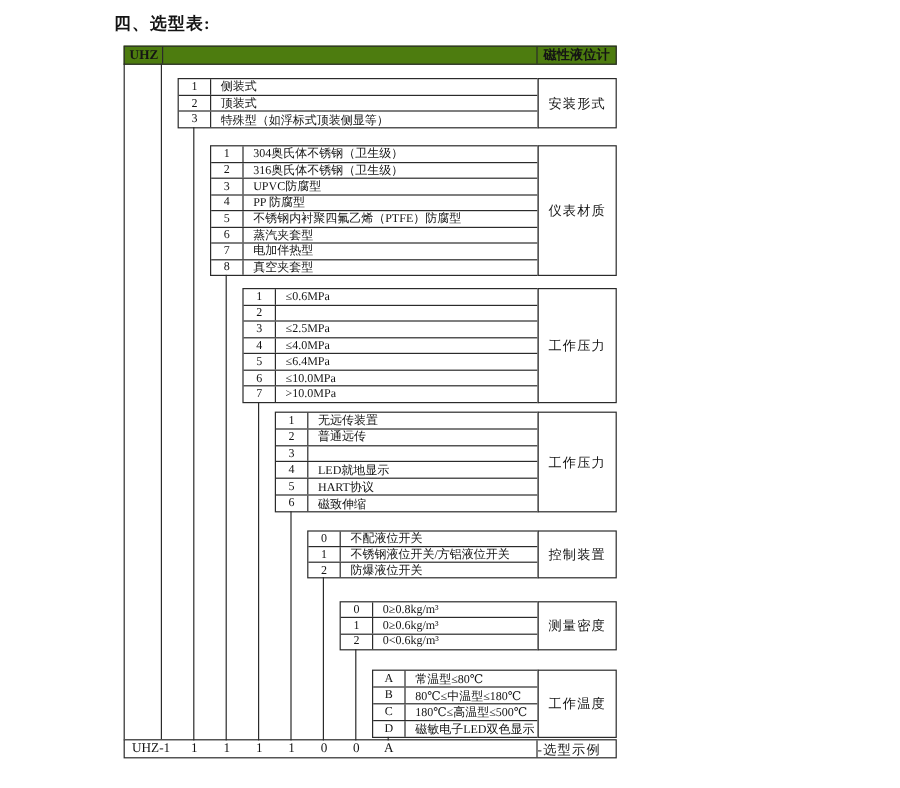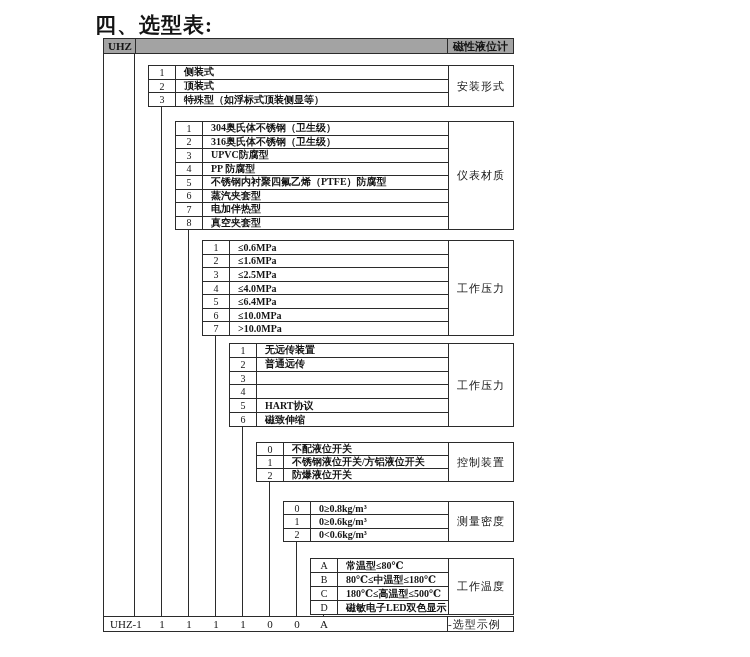--- a/index.html
+++ b/index.html
@@ -6,38 +6,38 @@
   html,body { background:#ffffff; }
   body {
     width:750px; height:657px;
     font-family:"Liberation Serif","DejaVu Serif",serif;
     color:#141414;
     position:relative;
   }
   .page { position:relative; width:750px; height:657px; background:#ffffff; overflow:hidden; }
   .title {
     position:absolute; left:95px; top:11px;
-    font-size:21px; font-weight:bold; letter-spacing:1px;
+    font-size:14px; font-weight:bold; letter-spacing:1px;
   }
   .header-row {
     position:absolute; left:103px; top:38px; width:411px; height:16px;
-    border:1px solid #2b2b2b; display:flex; font-size:11px; background:#a3a3a3;
+    border:1px solid #2b2b2b; display:flex; font-size:11px; background:#4d7c0f;
   }
   .uhz-cell { width:32px; border-right:1px solid #2b2b2b; display:flex; align-items:center; padding-left:4px; font-weight:bold; }
   .header-spacer { flex:1; }
-  .product-cell { width:66px; border-left:1px solid #2b2b2b; display:flex; align-items:center; justify-content:center; font-weight:bold; }
+  .product-cell { width:66px; border-left:1px solid #2b2b2b; display:flex; align-items:flex-end; justify-content:center; font-weight:bold; }
   .vline { position:absolute; width:1px; background:#2b2b2b; }
   .group-box {
     position:absolute; border:1px solid #2b2b2b; background:#fff;
     display:flex; flex-direction:column; font-size:10px;
   }
   .opt-row { flex:1; display:flex; min-height:0; }
   .opt-row + .opt-row { border-top:1px solid #2b2b2b; }
   .opt-code { width:27px; border-right:1px solid #2b2b2b; display:flex; align-items:center; justify-content:center; }
-  .opt-text { flex:1; display:flex; align-items:center; padding-left:8px; white-space:nowrap; overflow:hidden;font-weight:bold; }
+  .opt-text { flex:1; display:flex; align-items:center; padding-left:8px; white-space:nowrap; overflow:hidden; }
   .label-box {
     position:absolute; left:448px; width:66px; border:1px solid #2b2b2b; background:#fff;
     display:flex; align-items:center; justify-content:center; font-size:11px; letter-spacing:1px;
   }
   .bottom-row {
     position:absolute; left:103px; top:616px; width:411px; height:16px;
     border:1px solid #2b2b2b; font-size:11px; background:#fff;
   }
   .example-prefix { position:absolute; left:6px; top:0; height:14px; line-height:14px;text-align:center; }
   .example-code { position:absolute; top:0; height:14px; line-height:14px; transform:translateX(-50%); }
@@ -136,21 +136,20 @@
       <div style="display: inline; text-align: right;">仪表材质</div>
     </div>
     <div class="vline" style="left: 188px; top: 229px; height: 388px;"></div>
     <div class="group-box" style="left: 202px; top: 240px; width: 247px; height: 96px;">
       <div class="opt-row">
         <div class="opt-code">1</div>
         <div class="opt-text">≤0.6MPa</div>
       </div>
       <div class="opt-row">
         <div class="opt-code">2</div>
-        <div class="opt-text">≤1.6MPa</div>
       </div>
       <div class="opt-row">
         <div class="opt-code">3</div>
         <div class="opt-text">≤2.5MPa</div>
       </div>
       <div class="opt-row">
         <div class="opt-code">4</div>
         <div class="opt-text">≤4.0MPa</div>
       </div>
       <div class="opt-row">
@@ -177,20 +176,21 @@
       </div>
       <div class="opt-row">
         <div class="opt-code">2</div>
         <div class="opt-text">普通远传</div>
       </div>
       <div class="opt-row">
         <div class="opt-code">3</div>
       </div>
       <div class="opt-row">
         <div class="opt-code">4</div>
+        <div class="opt-text">LED就地显示</div>
       </div>
       <div class="opt-row">
         <div class="opt-code">5</div>
         <div class="opt-text">HART协议</div>
       </div>
       <div class="opt-row">
         <div class="opt-code">6</div>
         <div class="opt-text">磁致伸缩</div>
       </div>
     </div>

